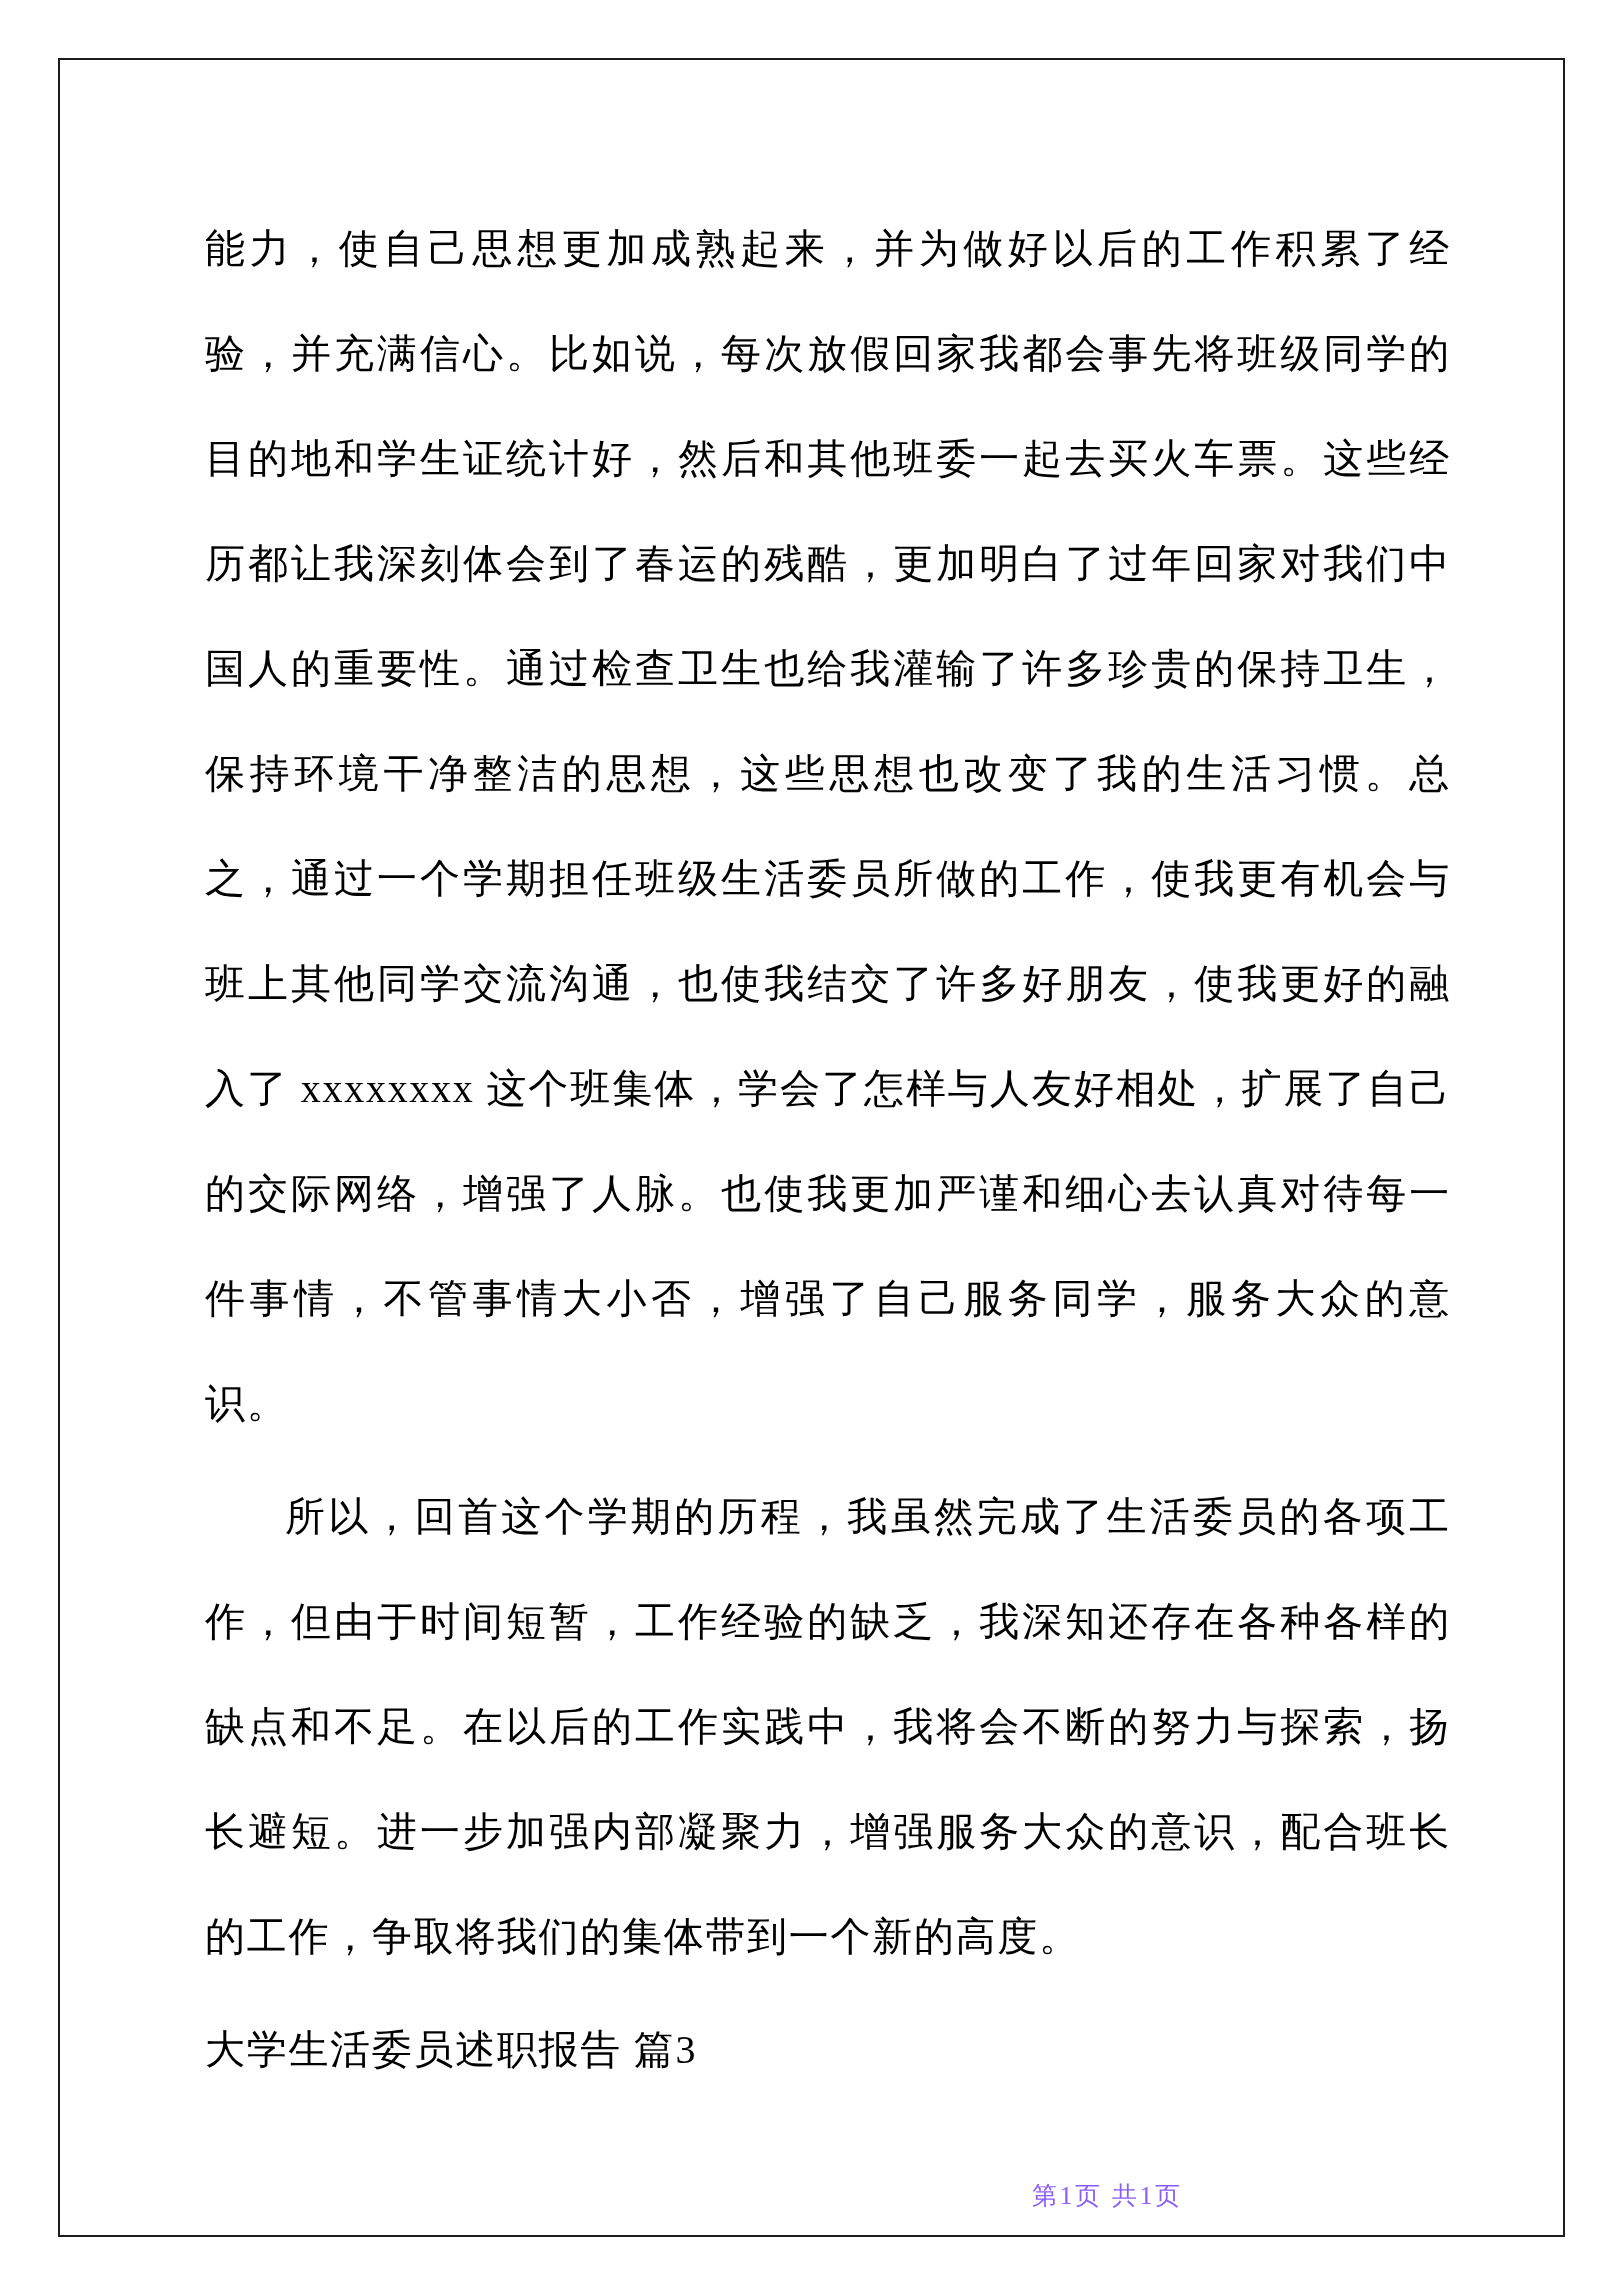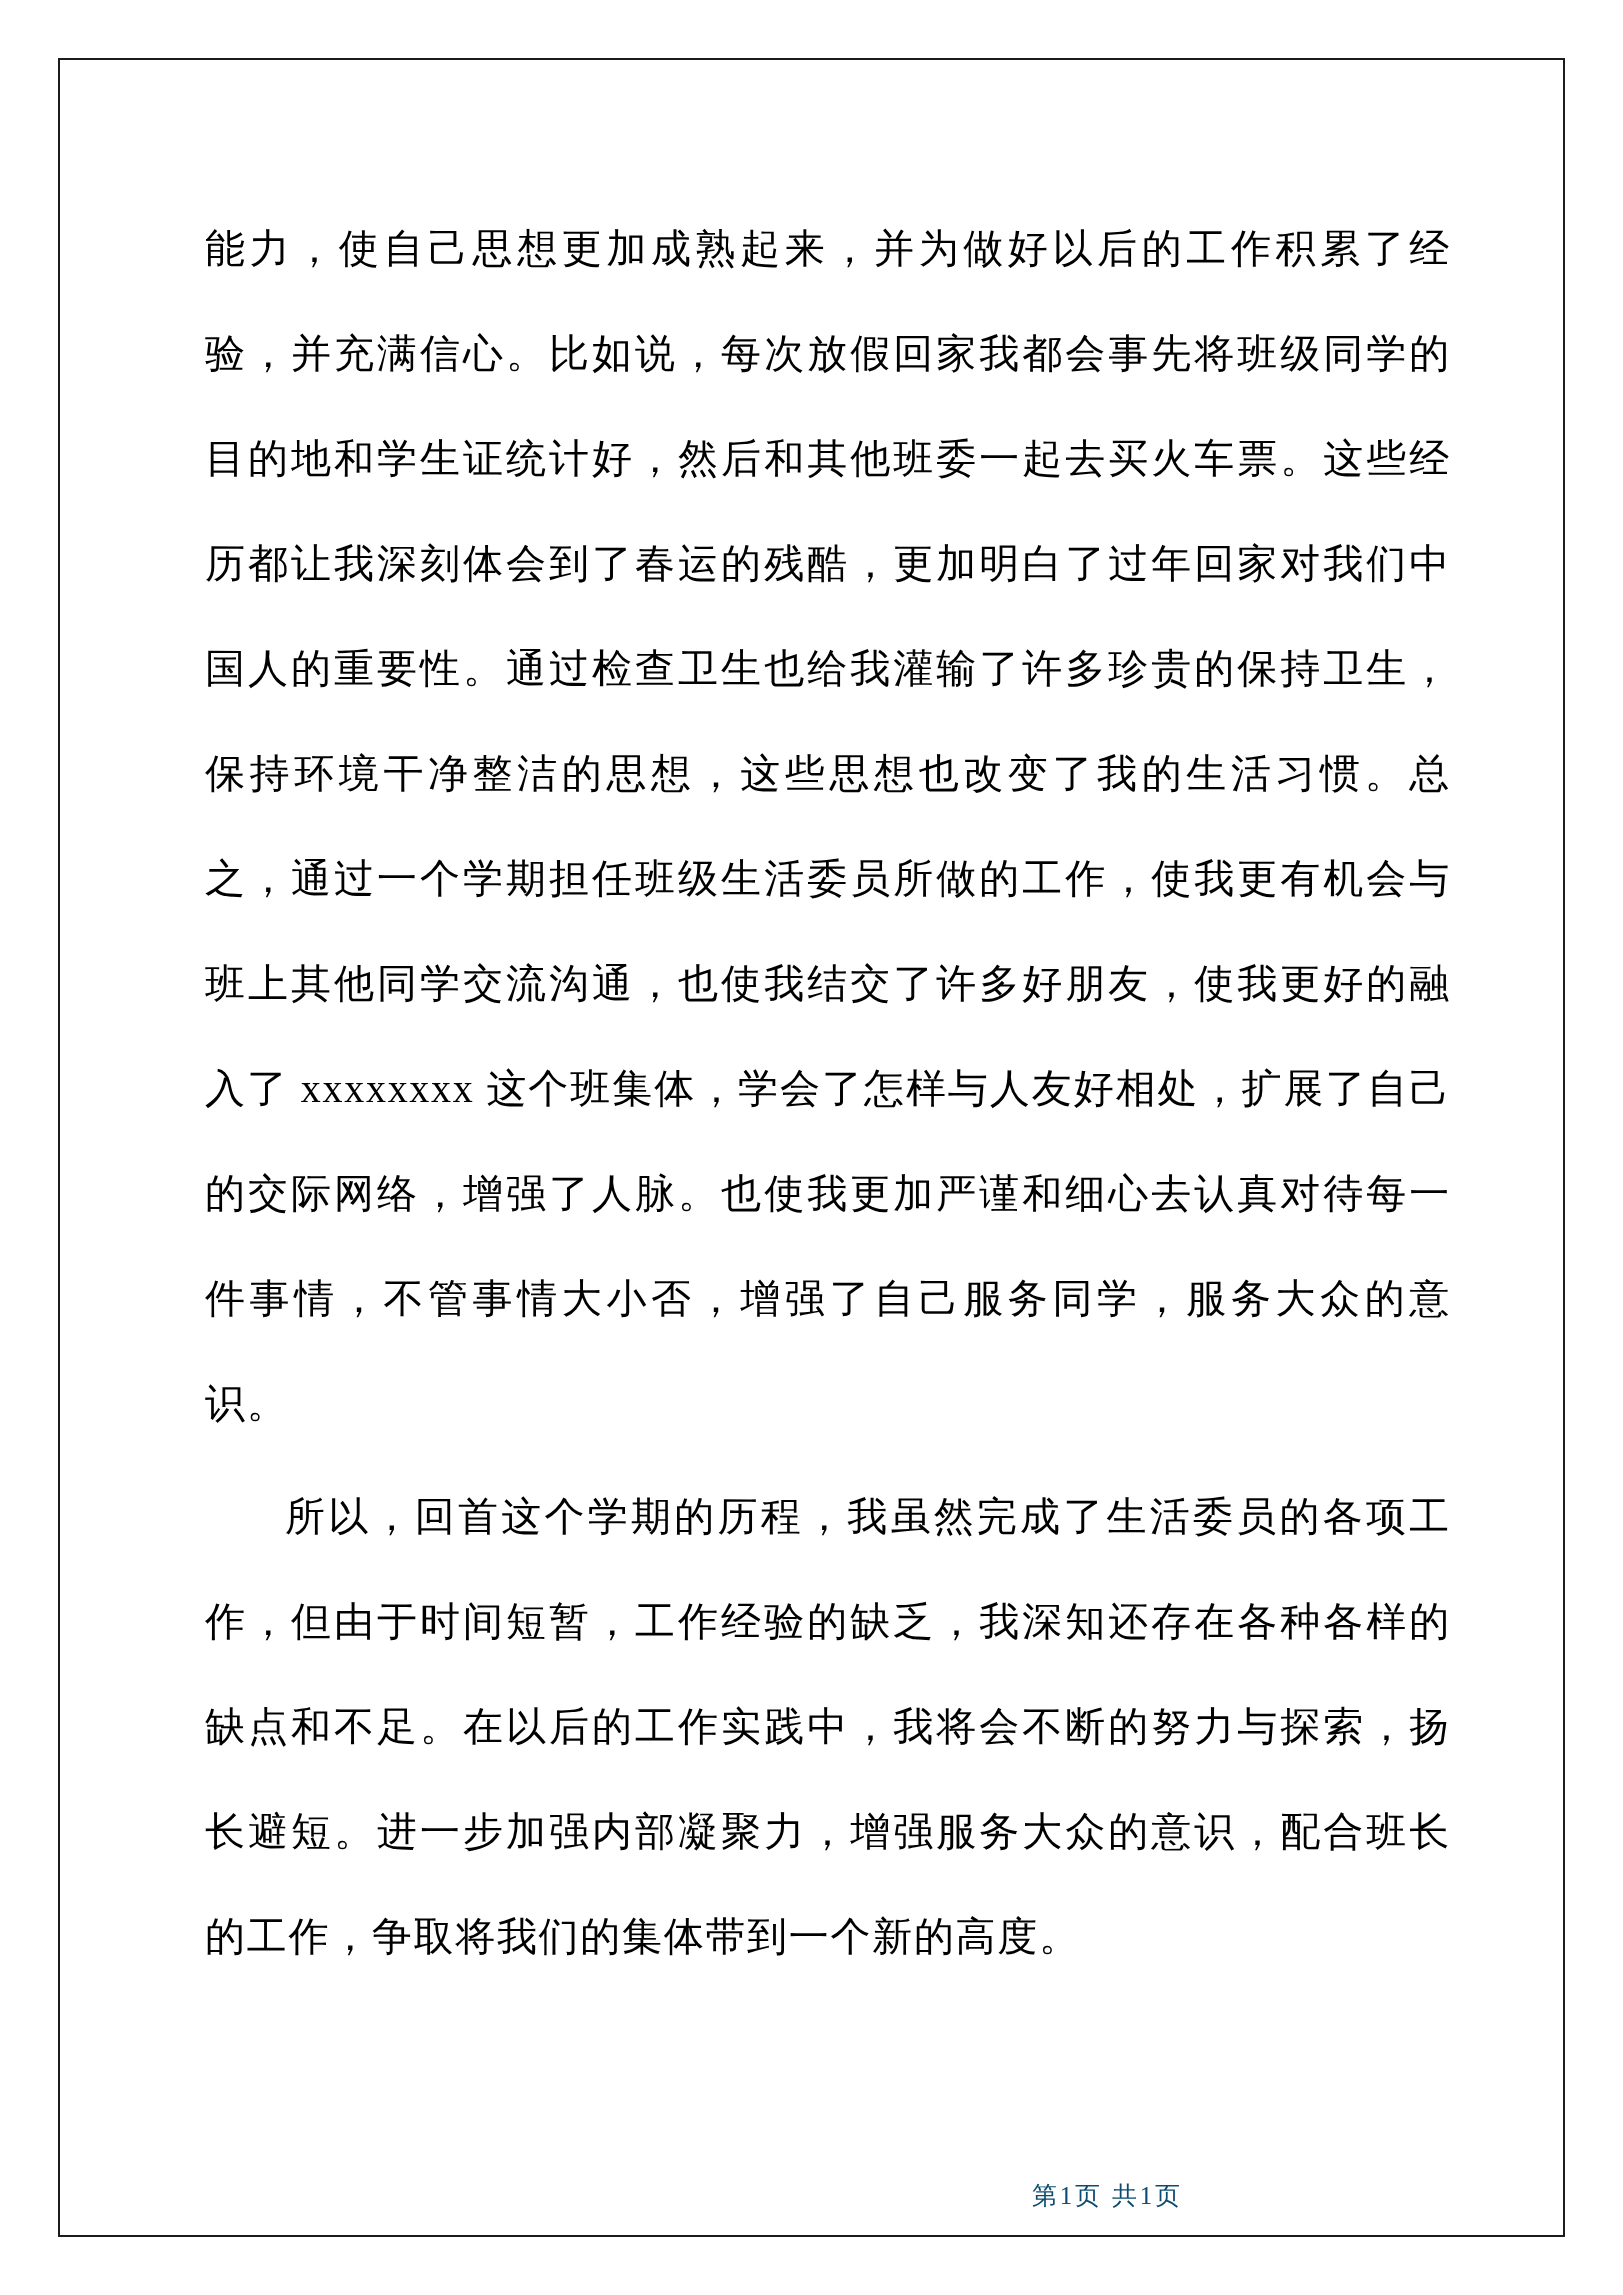--- a/index.html
+++ b/index.html
@@ -48,35 +48,36 @@
   .para.indent {
     text-indent: 2em;
   }
   .para.heading {
     text-align: left;
   }
   .page-footer {
     position: absolute;
     bottom: 83px;
     left: 1032px;
-    color: #0c4a6e;
+    color: #8b5cf6;
     font-size: 25px;
     letter-spacing: 2.8px;
   }
 </style>
 </head>
 <body>
 
 <div class="page">
 
   <div class="page-frame"></div>
 
   <div class="content">
     <p class="para">能力，使自己思想更加成熟起来，并为做好以后的工作积累了经验，并充满信心。比如说，每次放假回家我都会事先将班级同学的目的地和学生证统计好，然后和其他班委一起去买火车票。这些经历都让我深刻体会到了春运的残酷，更加明白了过年回家对我们中国人的重要性。通过检查卫生也给我灌输了许多珍贵的保持卫生，保持环境干净整洁的思想，这些思想也改变了我的生活习惯。总之，通过一个学期担任班级生活委员所做的工作，使我更有机会与班上其他同学交流沟通，也使我结交了许多好朋友，使我更好的融入了 xxxxxxxx 这个班集体，学会了怎样与人友好相处，扩展了自己的交际网络，增强了人脉。也使我更加严谨和细心去认真对待每一件事情，不管事情大小否，增强了自己服务同学，服务大众的意识。</p>
     <p class="para indent">所以，回首这个学期的历程，我虽然完成了生活委员的各项工作，但由于时间短暂，工作经验的缺乏，我深知还存在各种各样的缺点和不足。在以后的工作实践中，我将会不断的努力与探索，扬长避短。进一步加强内部凝聚力，增强服务大众的意识，配合班长的工作，争取将我们的集体带到一个新的高度。</p>
+    <p class="para heading">大学生活委员述职报告 篇3</p>
   </div>
 
   <div class="page-footer">
     <span>第1页 共1页</span>
   </div>
 
 </div>
 
 
 </body></html>

